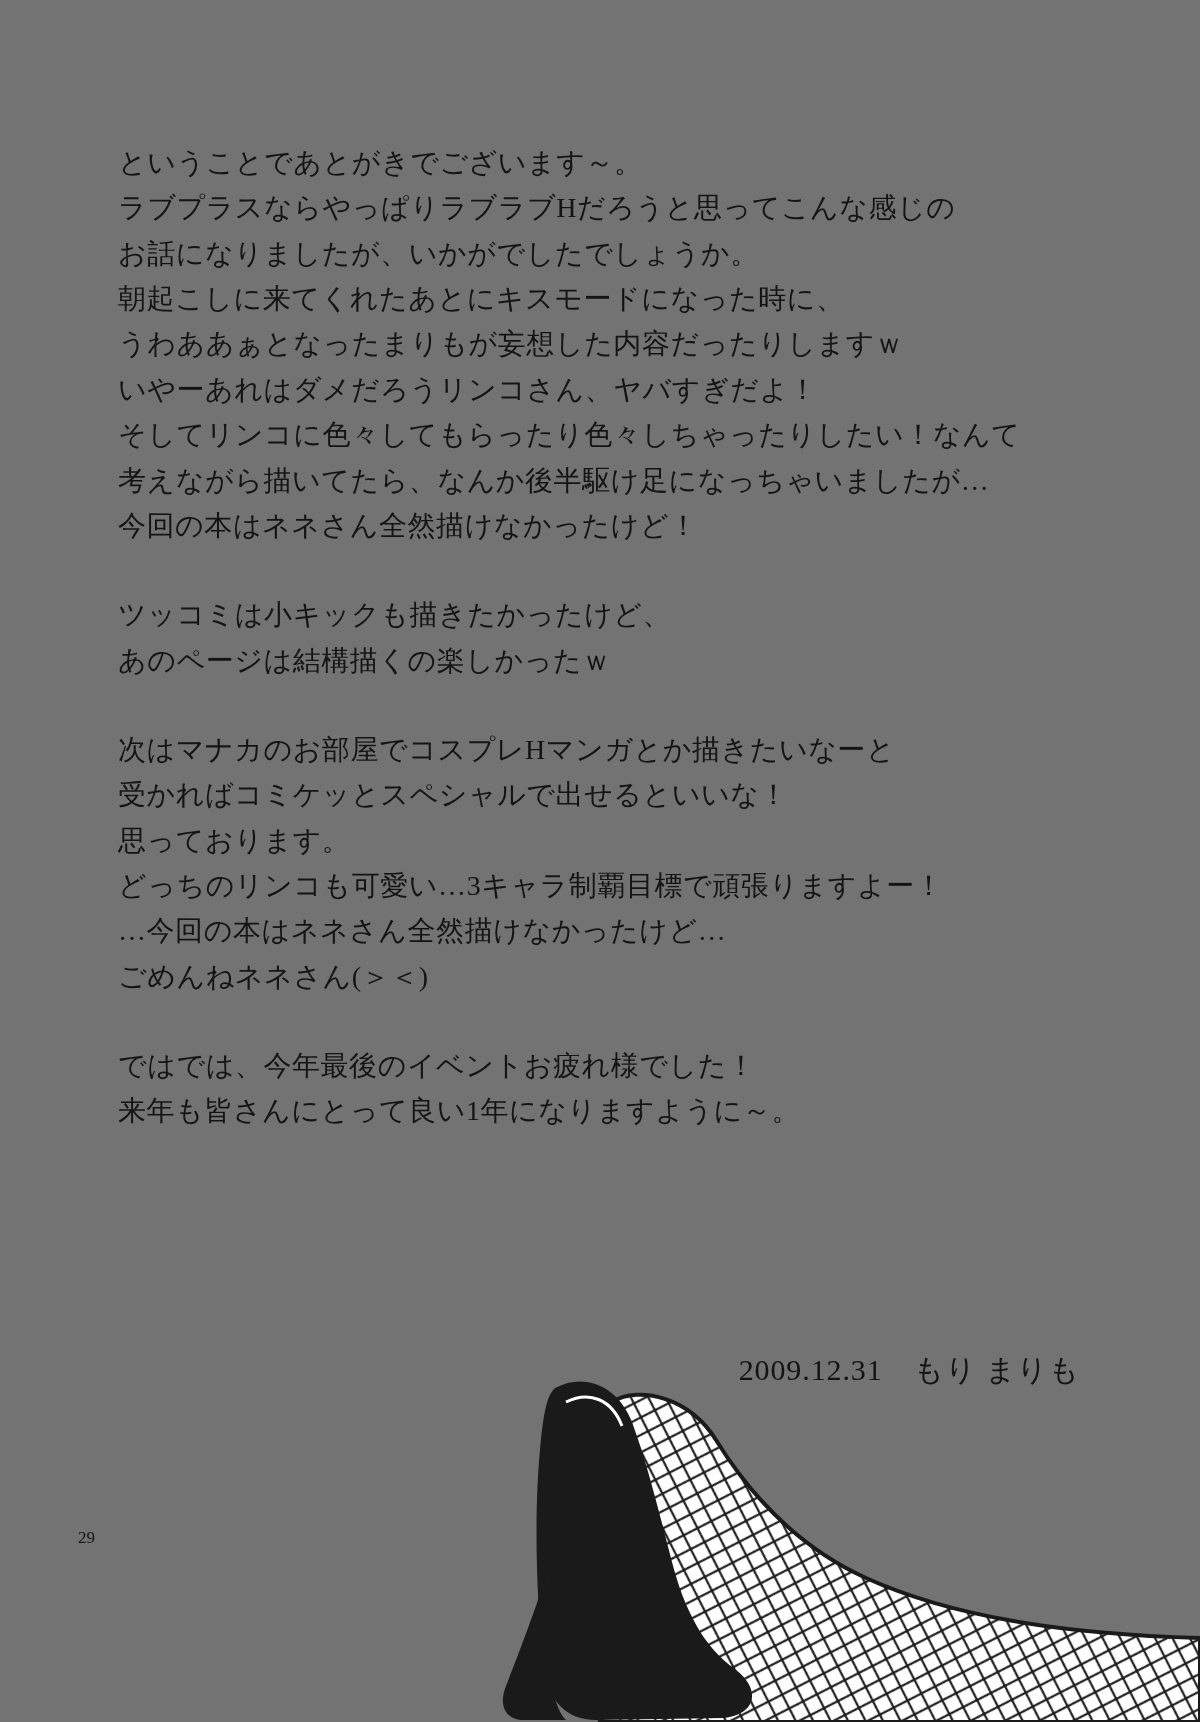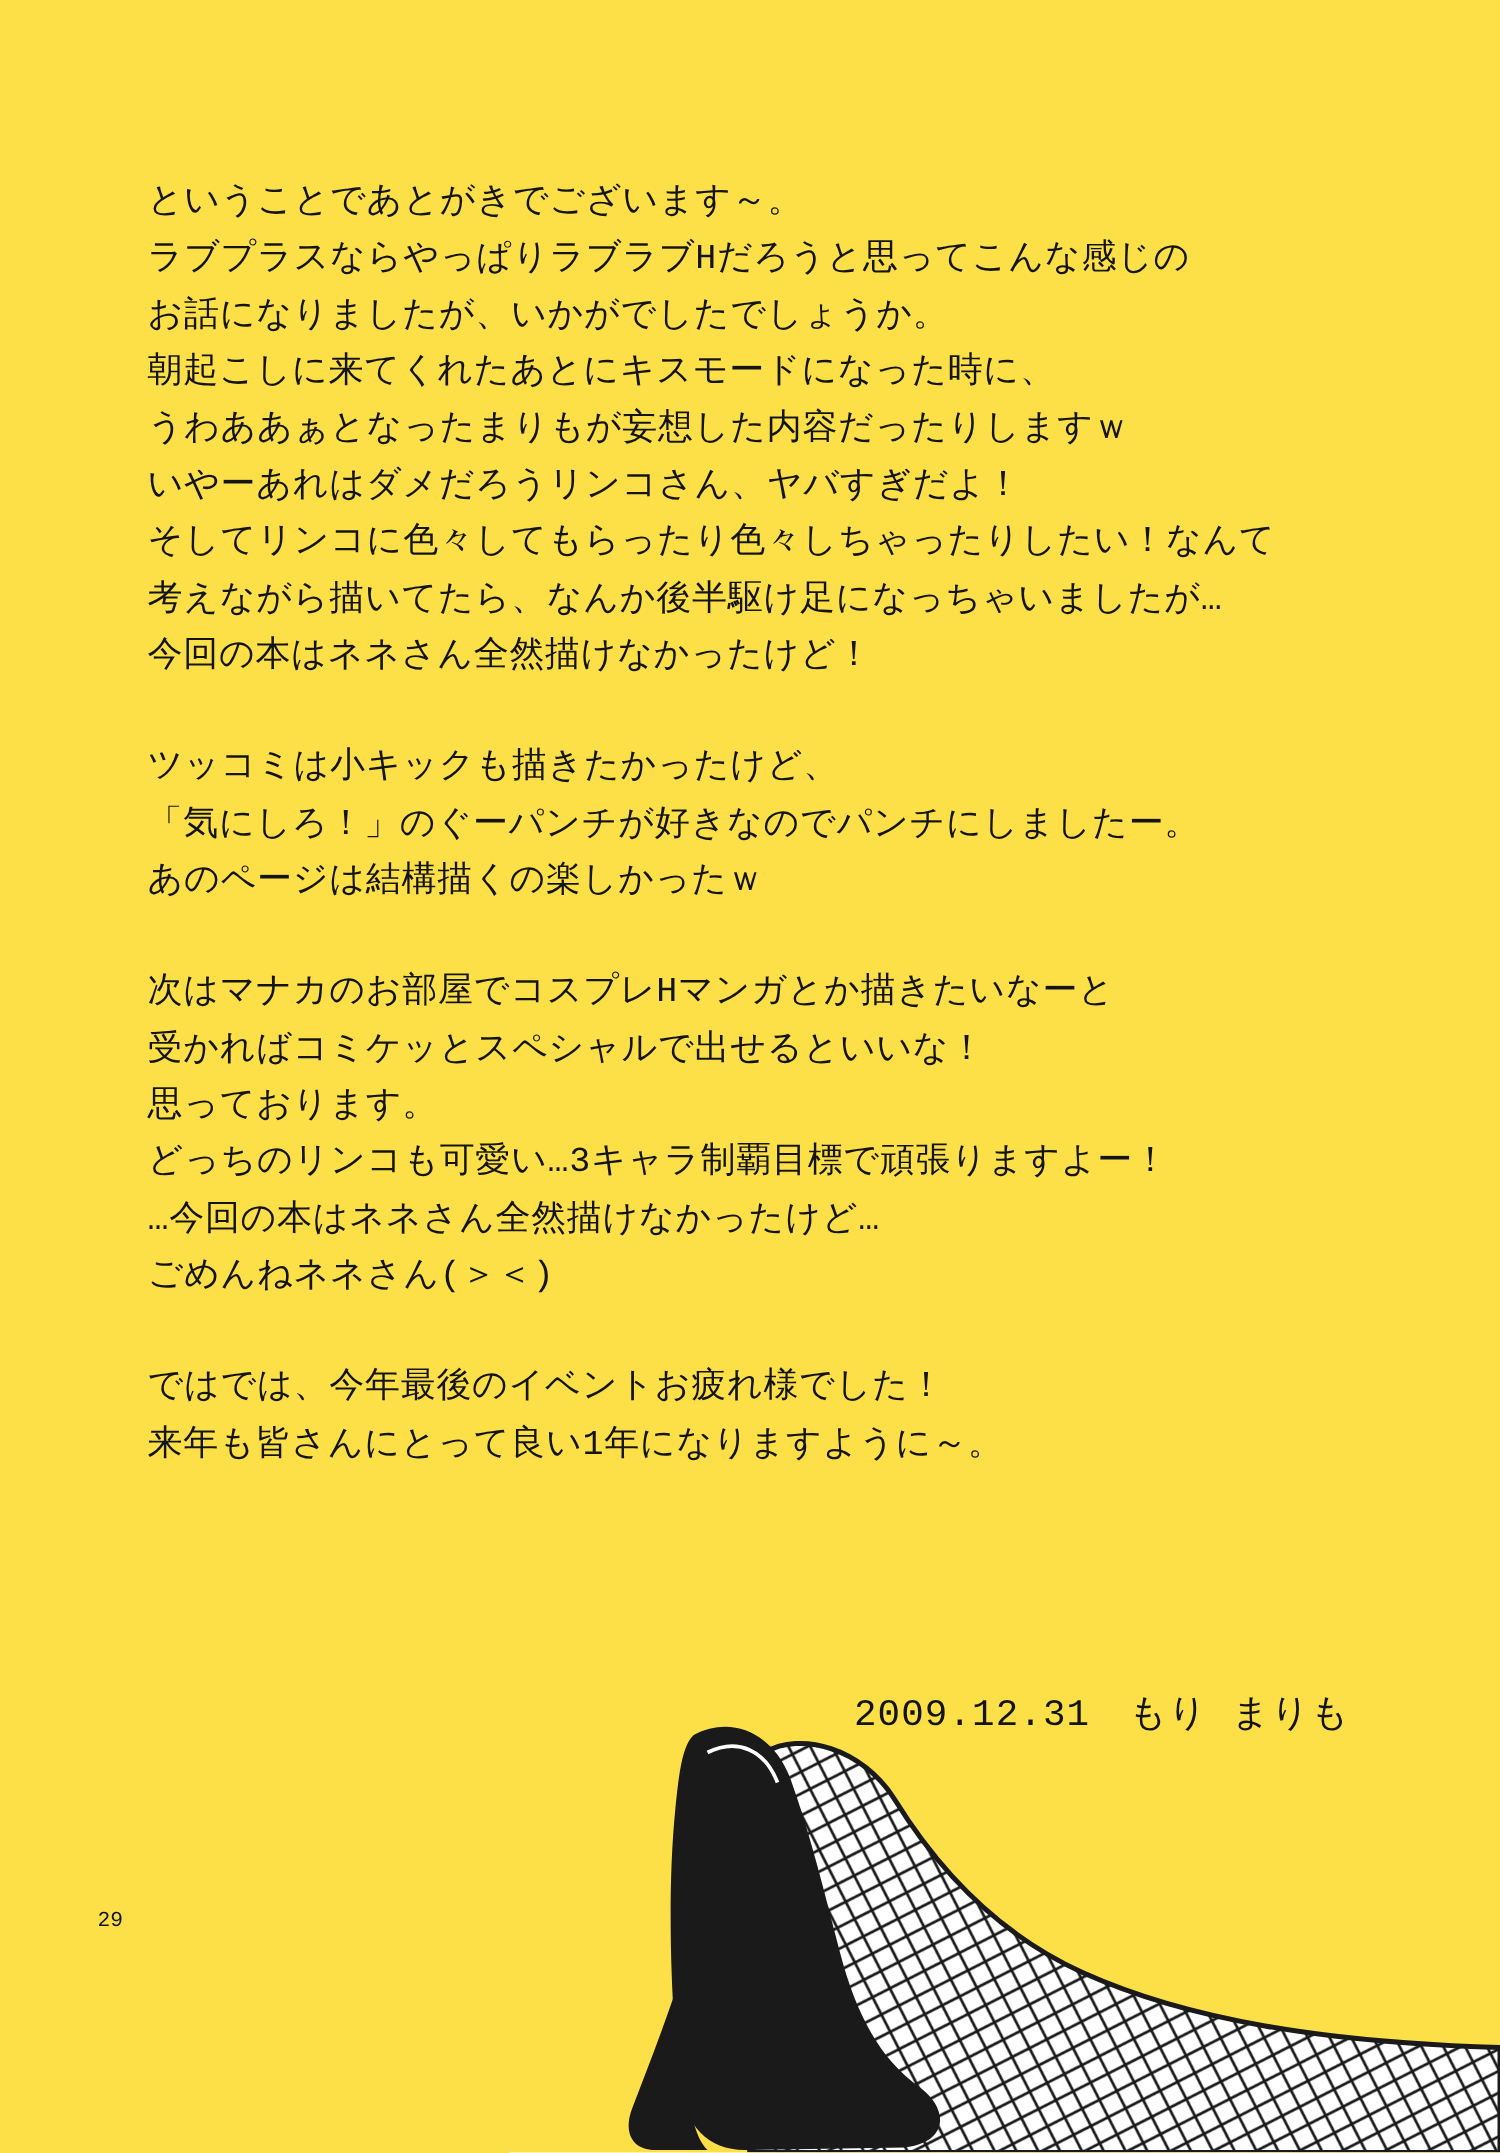--- a/index.html
+++ b/index.html
@@ -4,23 +4,23 @@
 <style>
   html, body {
     margin: 0;
     padding: 0;
     background: #ffffff;
   }
   .page {
     position: relative;
     width: 1200px;
     height: 1722px;
-    background: #fde047;
+    background: #737373;
     overflow: hidden;
-    font-family: Liberation Mono, monospace;
+    font-family: Liberation Serif, serif;
     color: #1a1a1a;
   }
   .afterword {
     position: absolute;
     left: 118px;
     top: 140px;
     width: 960px;
   }
   .para {
     margin: 0 0 44px 0;
@@ -74,21 +74,20 @@
       <div class="line">朝起こしに来てくれたあとにキスモードになった時に、</div>
       <div class="line">うわああぁとなったまりもが妄想した内容だったりしますｗ</div>
       <div class="line">いやーあれはダメだろうリンコさん、ヤバすぎだよ！</div>
       <div class="line">そしてリンコに色々してもらったり色々しちゃったりしたい！なんて</div>
       <div class="line">考えながら描いてたら、なんか後半駆け足になっちゃいましたが…</div>
       <div class="line">今回の本はネネさん全然描けなかったけど！</div>
     </div>
 
     <div class="para">
       <div class="line">ツッコミは小キックも描きたかったけど、</div>
-      <div class="line">「気にしろ！」のぐーパンチが好きなのでパンチにしましたー。</div>
       <div class="line">あのページは結構描くの楽しかったｗ</div>
     </div>
 
     <div class="para">
       <div class="line">次はマナカのお部屋でコスプレHマンガとか描きたいなーと</div>
       <div class="line">受かればコミケッとスペシャルで出せるといいな！</div>
       <div class="line">思っております。</div>
       <div class="line">どっちのリンコも可愛い…3キャラ制覇目標で頑張りますよー！</div>
       <div class="line">…今回の本はネネさん全然描けなかったけど…</div>
       <div class="line">ごめんねネネさん(＞＜)</div>

